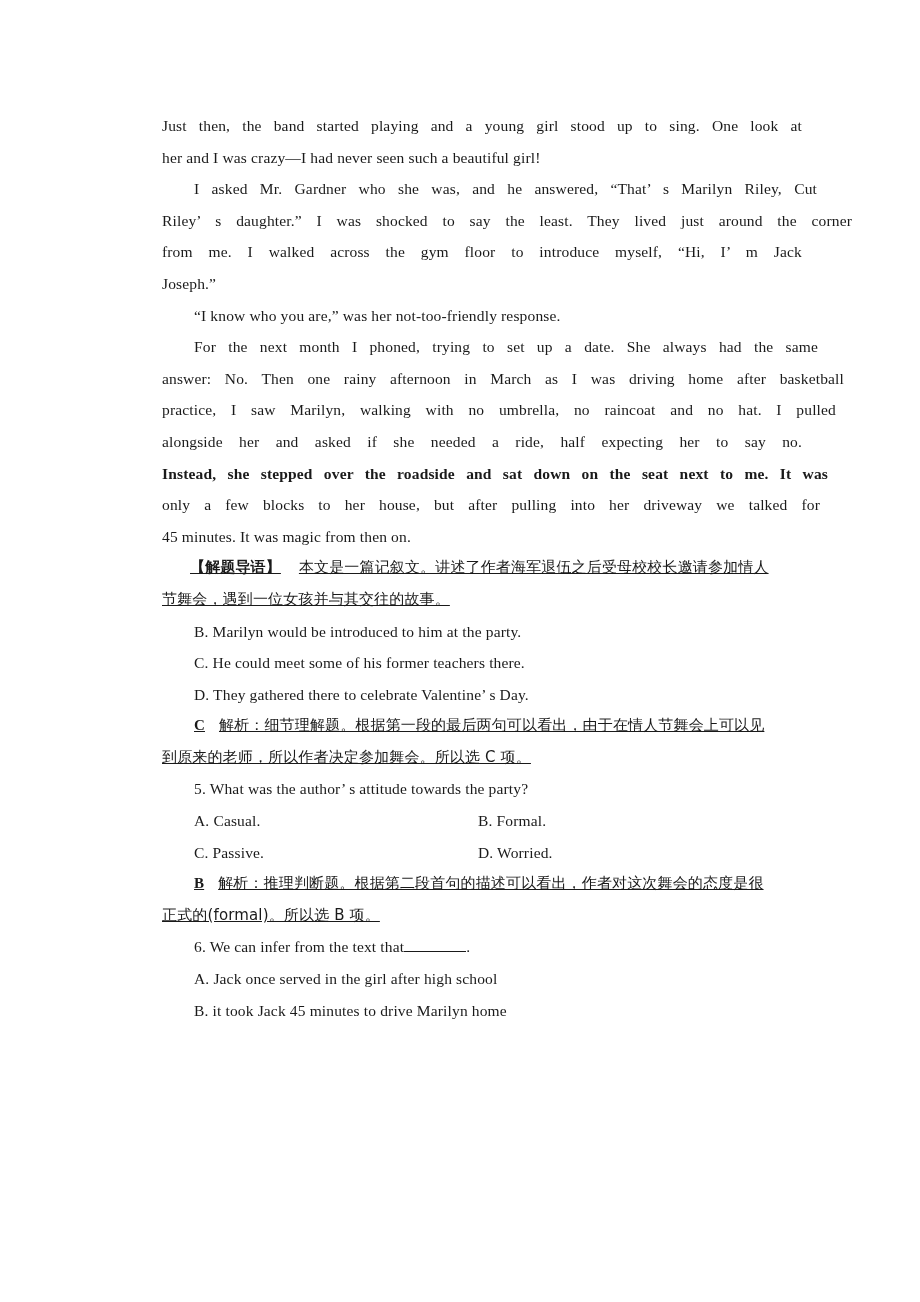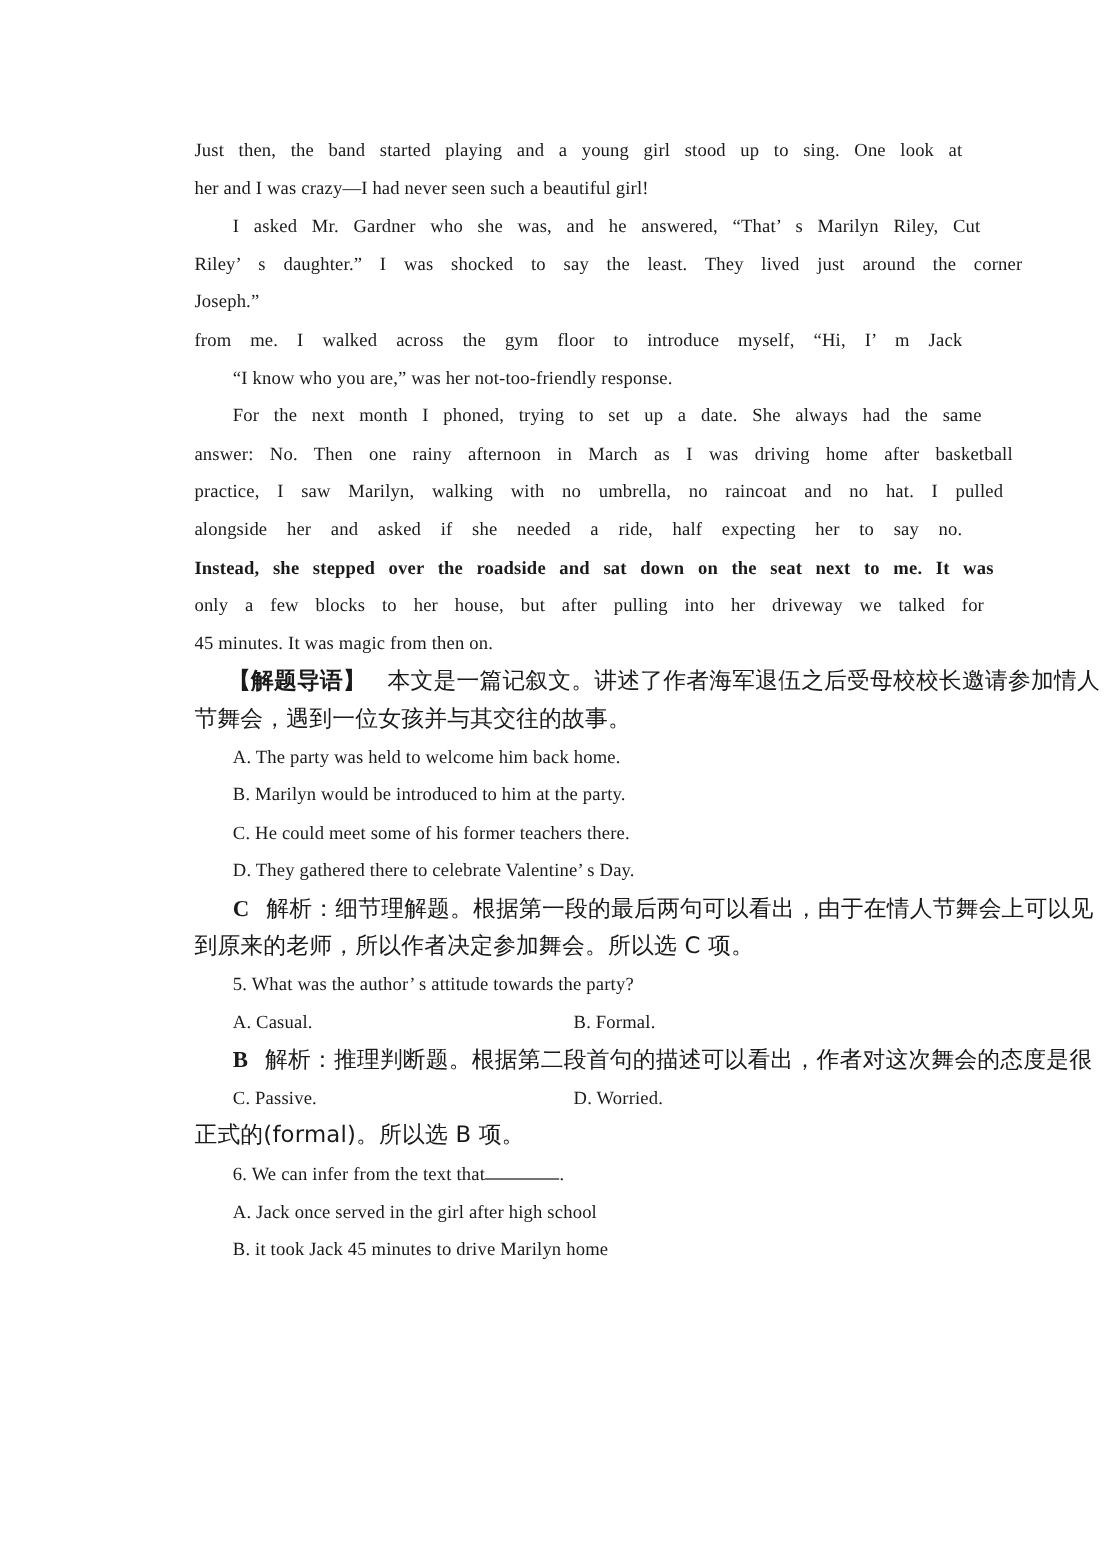--- a/index.html
+++ b/index.html
@@ -33,21 +33,22 @@
     padding-left: 32px;
   }
   .justify {
     text-align: justify;
     text-align-last: justify;
     white-space: normal;
     overflow: hidden;
   }
   .cjk {
     font-family: "DejaVu Sans", sans-serif;
-    font-size: 19px;
+    font-size: 15px;
+    text-decoration: underline;
   }
   .bold {
     font-weight: bold;
   }
   .options-row {
     display: flex;
   }
   .options-row .opt-col {
     width: 284px;
   }
@@ -69,22 +70,22 @@
 <div class="page">
 
   <div>
     <div class="line justify" style="width:640px;">Just then, the band started playing and a young girl stood up to sing. One look at</div>
     <div class="line">her and I was crazy—I had never seen such a beautiful girl!</div>
   </div>
 
   <div>
     <div class="line indent justify" style="width:623px;">I asked Mr. Gardner who she was, and he answered, “That’ s Marilyn Riley, Cut</div>
     <div class="line justify" style="width:690px;">Riley’ s daughter.” I was shocked to say the least. They lived just around the corner</div>
+    <div class="line justify" style="width:640px;">from me. I walked across the gym floor to introduce myself, “Hi, I’ m Jack</div>
     <div class="line">Joseph.”</div>
-    <div class="line justify" style="width:640px;">from me. I walked across the gym floor to introduce myself, “Hi, I’ m Jack</div>
   </div>
 
   <div>
     <div class="line indent">“I know who you are,” was her not-too-friendly response.</div>
   </div>
 
 
 
   <div>
     <div class="line indent justify" style="width:624px;">For the next month I phoned, trying to set up a date. She always had the same</div>
@@ -97,45 +98,44 @@
   </div>
 
   <div>
     <div class="line cjk" style="padding-left:28px;">
       <span class="bold">【解题导语】</span><span class="gap"></span><span>本文是一篇记叙文。讲述了作者海军退伍之后受母校校长邀请参加情人</span>
     </div>
     <div class="line cjk">节舞会，遇到一位女孩并与其交往的故事。</div>
   </div>
 
   <div>
-    <div class="line indent">A. The party was held to welcome him back home.</div>
     <div class="line indent">B. Marilyn would be introduced to him at the party.</div>
     <div class="line indent">C. He could meet some of his former teachers there.</div>
     <div class="line indent">D. They gathered there to celebrate Valentine’ s Day.</div>
     <div class="line indent cjk">
       <span class="bold" style="font-family:'Liberation Serif',serif;">C</span><span class="gap" style="width:14px;"></span><span>解析：细节理解题。根据第一段的最后两句可以看出，由于在情人节舞会上可以见</span>
     </div>
     <div class="line cjk">到原来的老师，所以作者决定参加舞会。所以选 C 项。</div>
   </div>
 
   <div>
     <div class="line indent">
       <span>5.</span>
       <span>What was the author’ s attitude towards the party?</span>
     </div>
     <div class="line indent options-row">
       <span class="opt-col">A. Casual.</span>
       <span>B. Formal.</span>
     </div>
-    <div class="line indent cjk">
-      <span class="bold" style="font-family:'Liberation Serif',serif;">B</span><span class="gap" style="width:14px;"></span><span>解析：推理判断题。根据第二段首句的描述可以看出，作者对这次舞会的态度是很</span>
-    </div>
     <div class="line indent options-row">
       <span class="opt-col">C. Passive.</span>
       <span>D. Worried.</span>
+    </div>
+    <div class="line indent cjk">
+      <span class="bold" style="font-family:'Liberation Serif',serif;">B</span><span class="gap" style="width:14px;"></span><span>解析：推理判断题。根据第二段首句的描述可以看出，作者对这次舞会的态度是很</span>
     </div>
     <div class="line cjk">正式的(formal)。所以选 B 项。</div>
   </div>
 
   <div>
     <div class="line indent">
       <span>6.</span>
       <span>We can infer from the text that</span><span class="blank"></span><span>.</span>
     </div>
     <div class="line indent">A. Jack once served in the girl after high school</div>

